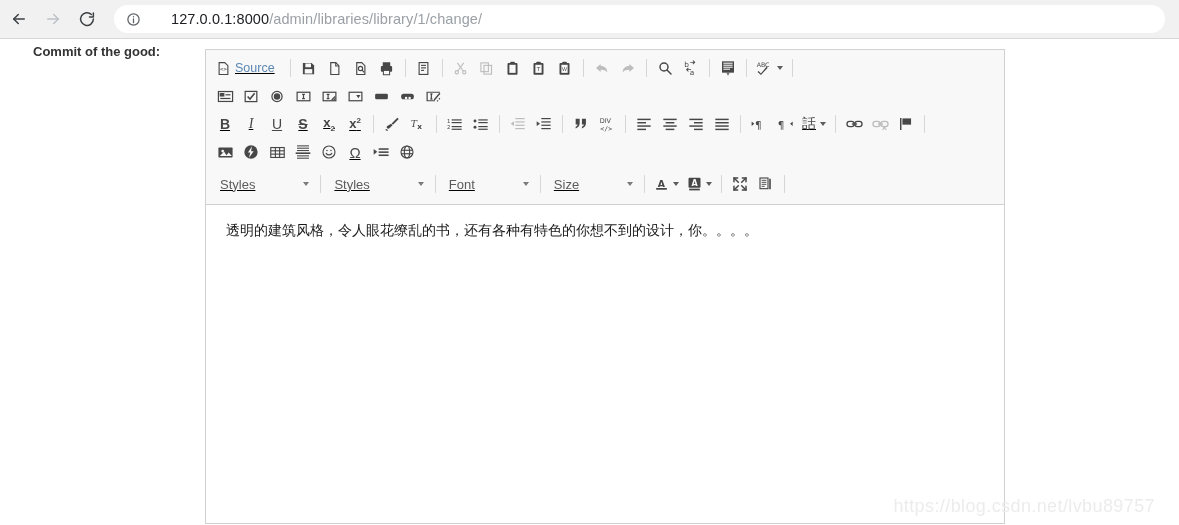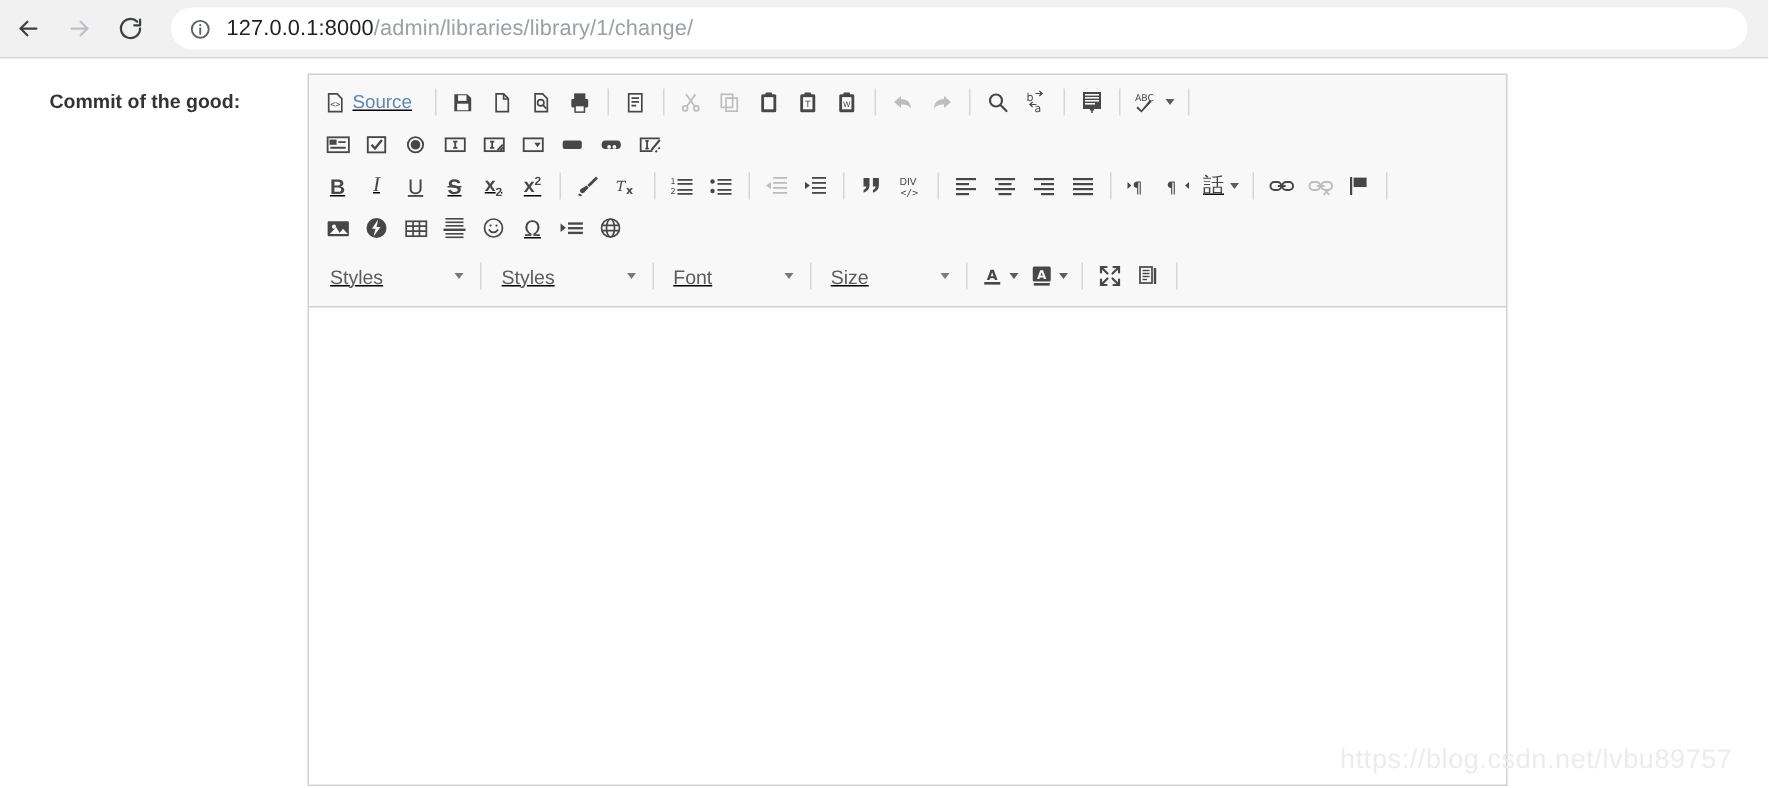--- a/index.html
+++ b/index.html
@@ -46,28 +46,29 @@
     padding: 0 12px;
     box-sizing: border-box;
   }
   .info-icon { margin-right: 10px; display:flex; align-items:center; }
   .url-text {
     font-size: 14.5px;
     color: #9aa0a6;
     letter-spacing: 0.1px;
     white-space: nowrap;
     overflow: hidden;
+    margin-left: 20px;
   }
   .url-host { color: #202124; }
 
   
   .field-label {
     position: absolute;
     left: 33px;
-    top: 60px;
+    top: 44px;
     font-size: 13px;
     font-weight: bold;
     color: #333333;
   }
 
   .editor {
     position: absolute;
     left: 205px;
     top: 49px;
     width: 800px;
@@ -814,17 +815,20 @@
           </span>
         </div>
         <div class="sep"></div>
         <div class="tbtn">
           <span style="font-size:16px;font-weight:bold"></span>
         </div>
       </div>
 
     </div>
 
+    <div class="editarea">
+      <p>透明的建筑风格，令人眼花缭乱的书，还有各种有特色的你想不到的设计，你。。。。</p>
+    </div>
   </div>
 
   <div class="watermark">https://blog.csdn.net/lvbu89757</div>
 
 </div>
 
 </body></html>

